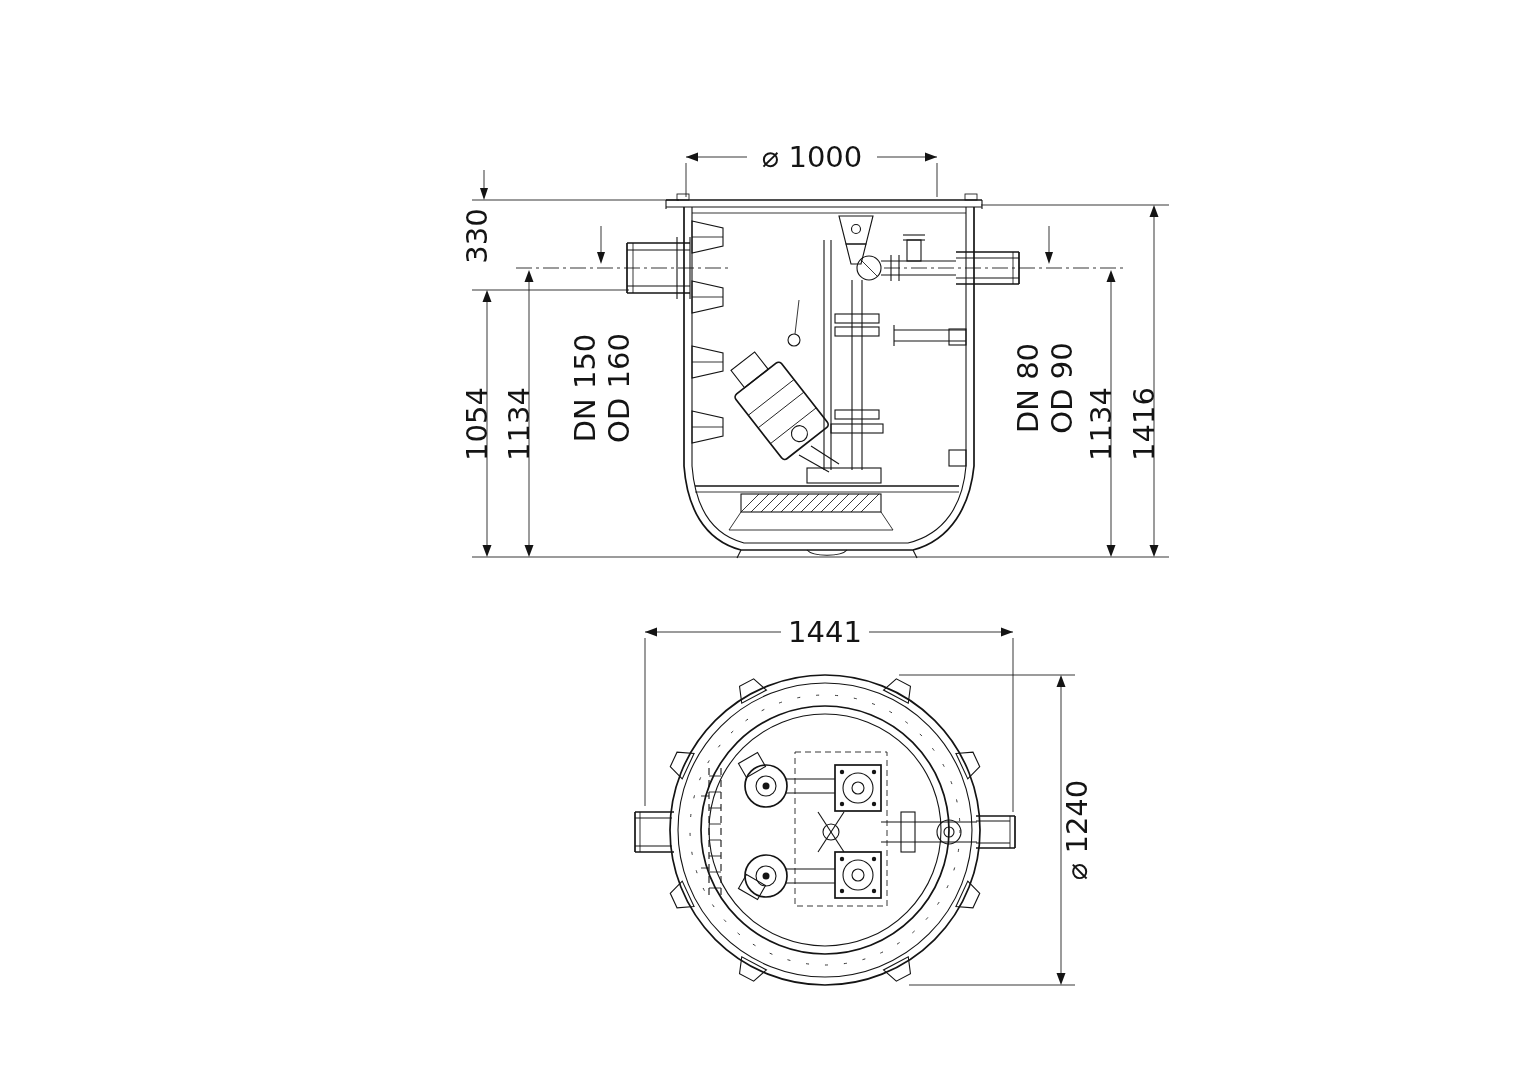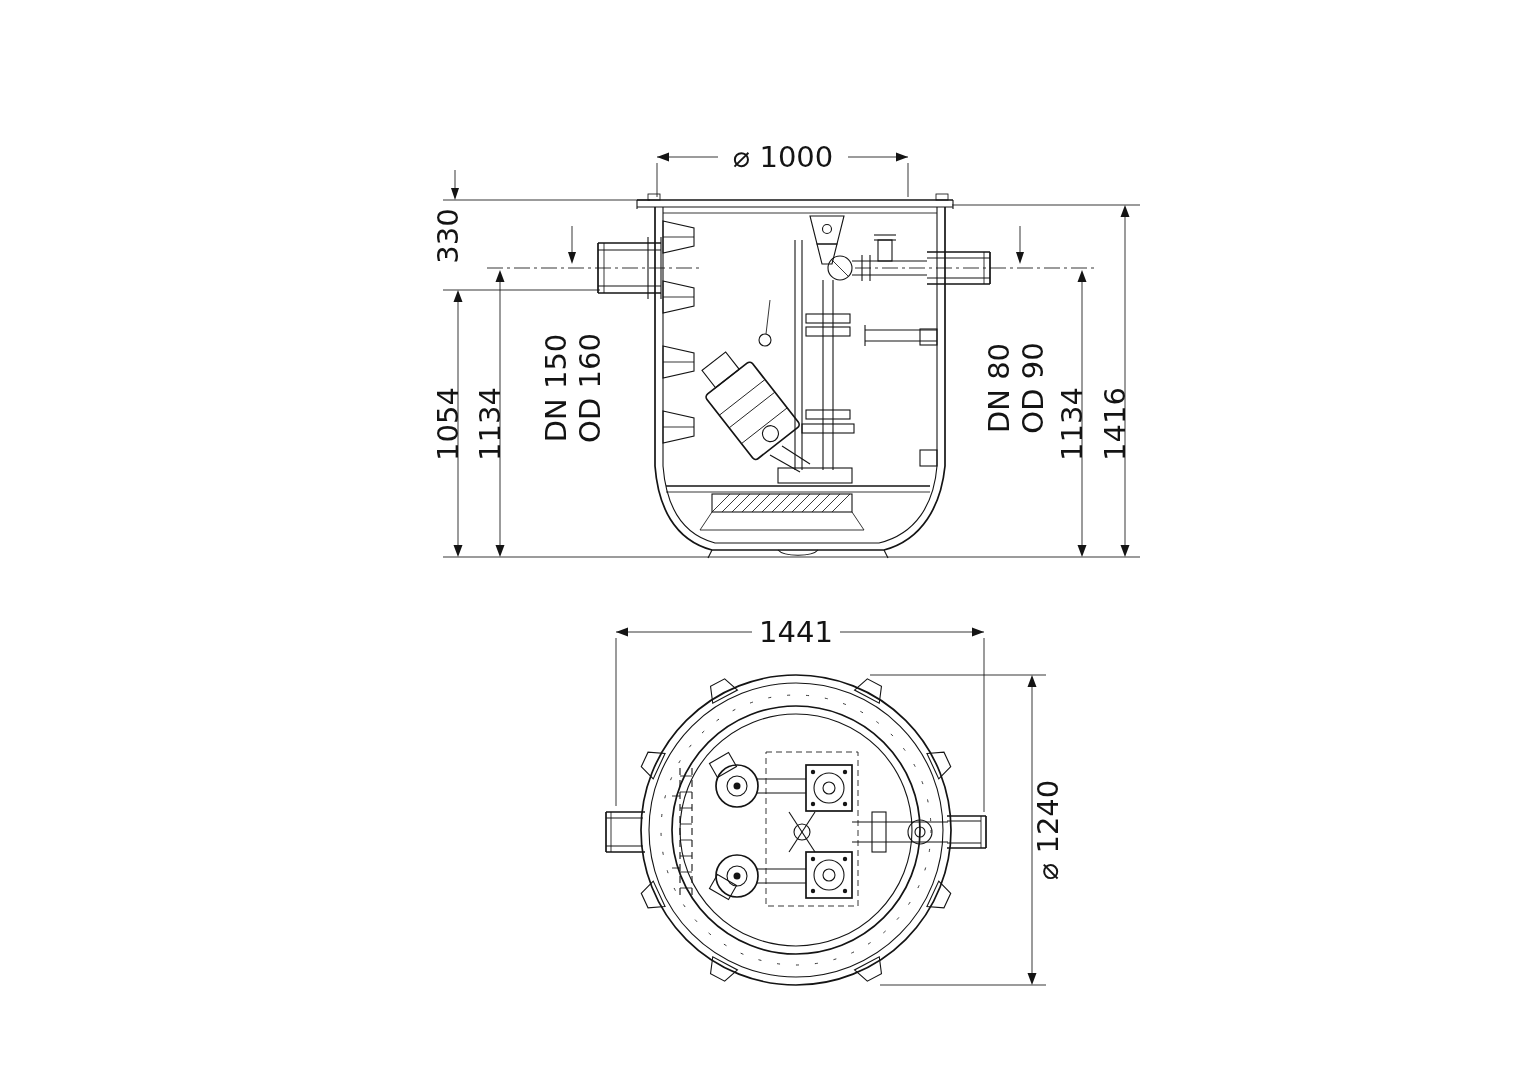--- a/index.html
+++ b/index.html
@@ -1,17 +1,17 @@
 <!DOCTYPE html>
 <html><head>
 <meta charset="utf-8">
 <style>
   html,body{margin:0;padding:0;background:#ffffff}
   .canvas{position:relative;width:1456px;height:1080px;background:#ffffff;overflow:hidden;
-          font-family:"DejaVu Sans", sans-serif;}
+          font-family:"DejaVu Sans", sans-serif;margin-left:29px;}
   svg{display:block}
   .ln{fill:none;stroke:#141414;stroke-linecap:butt}
   .s2{stroke-width:1.7}
   .s1{stroke-width:1.1}
   .s0{stroke-width:0.85}
   .cl{stroke-dasharray:16 4 3 4}
   .dash{stroke-dasharray:7 5}
   .f{fill:#141414;stroke:none}
   .dim{font-family:"DejaVu Sans", sans-serif;font-size:29px;fill:#141414}
 </style>

